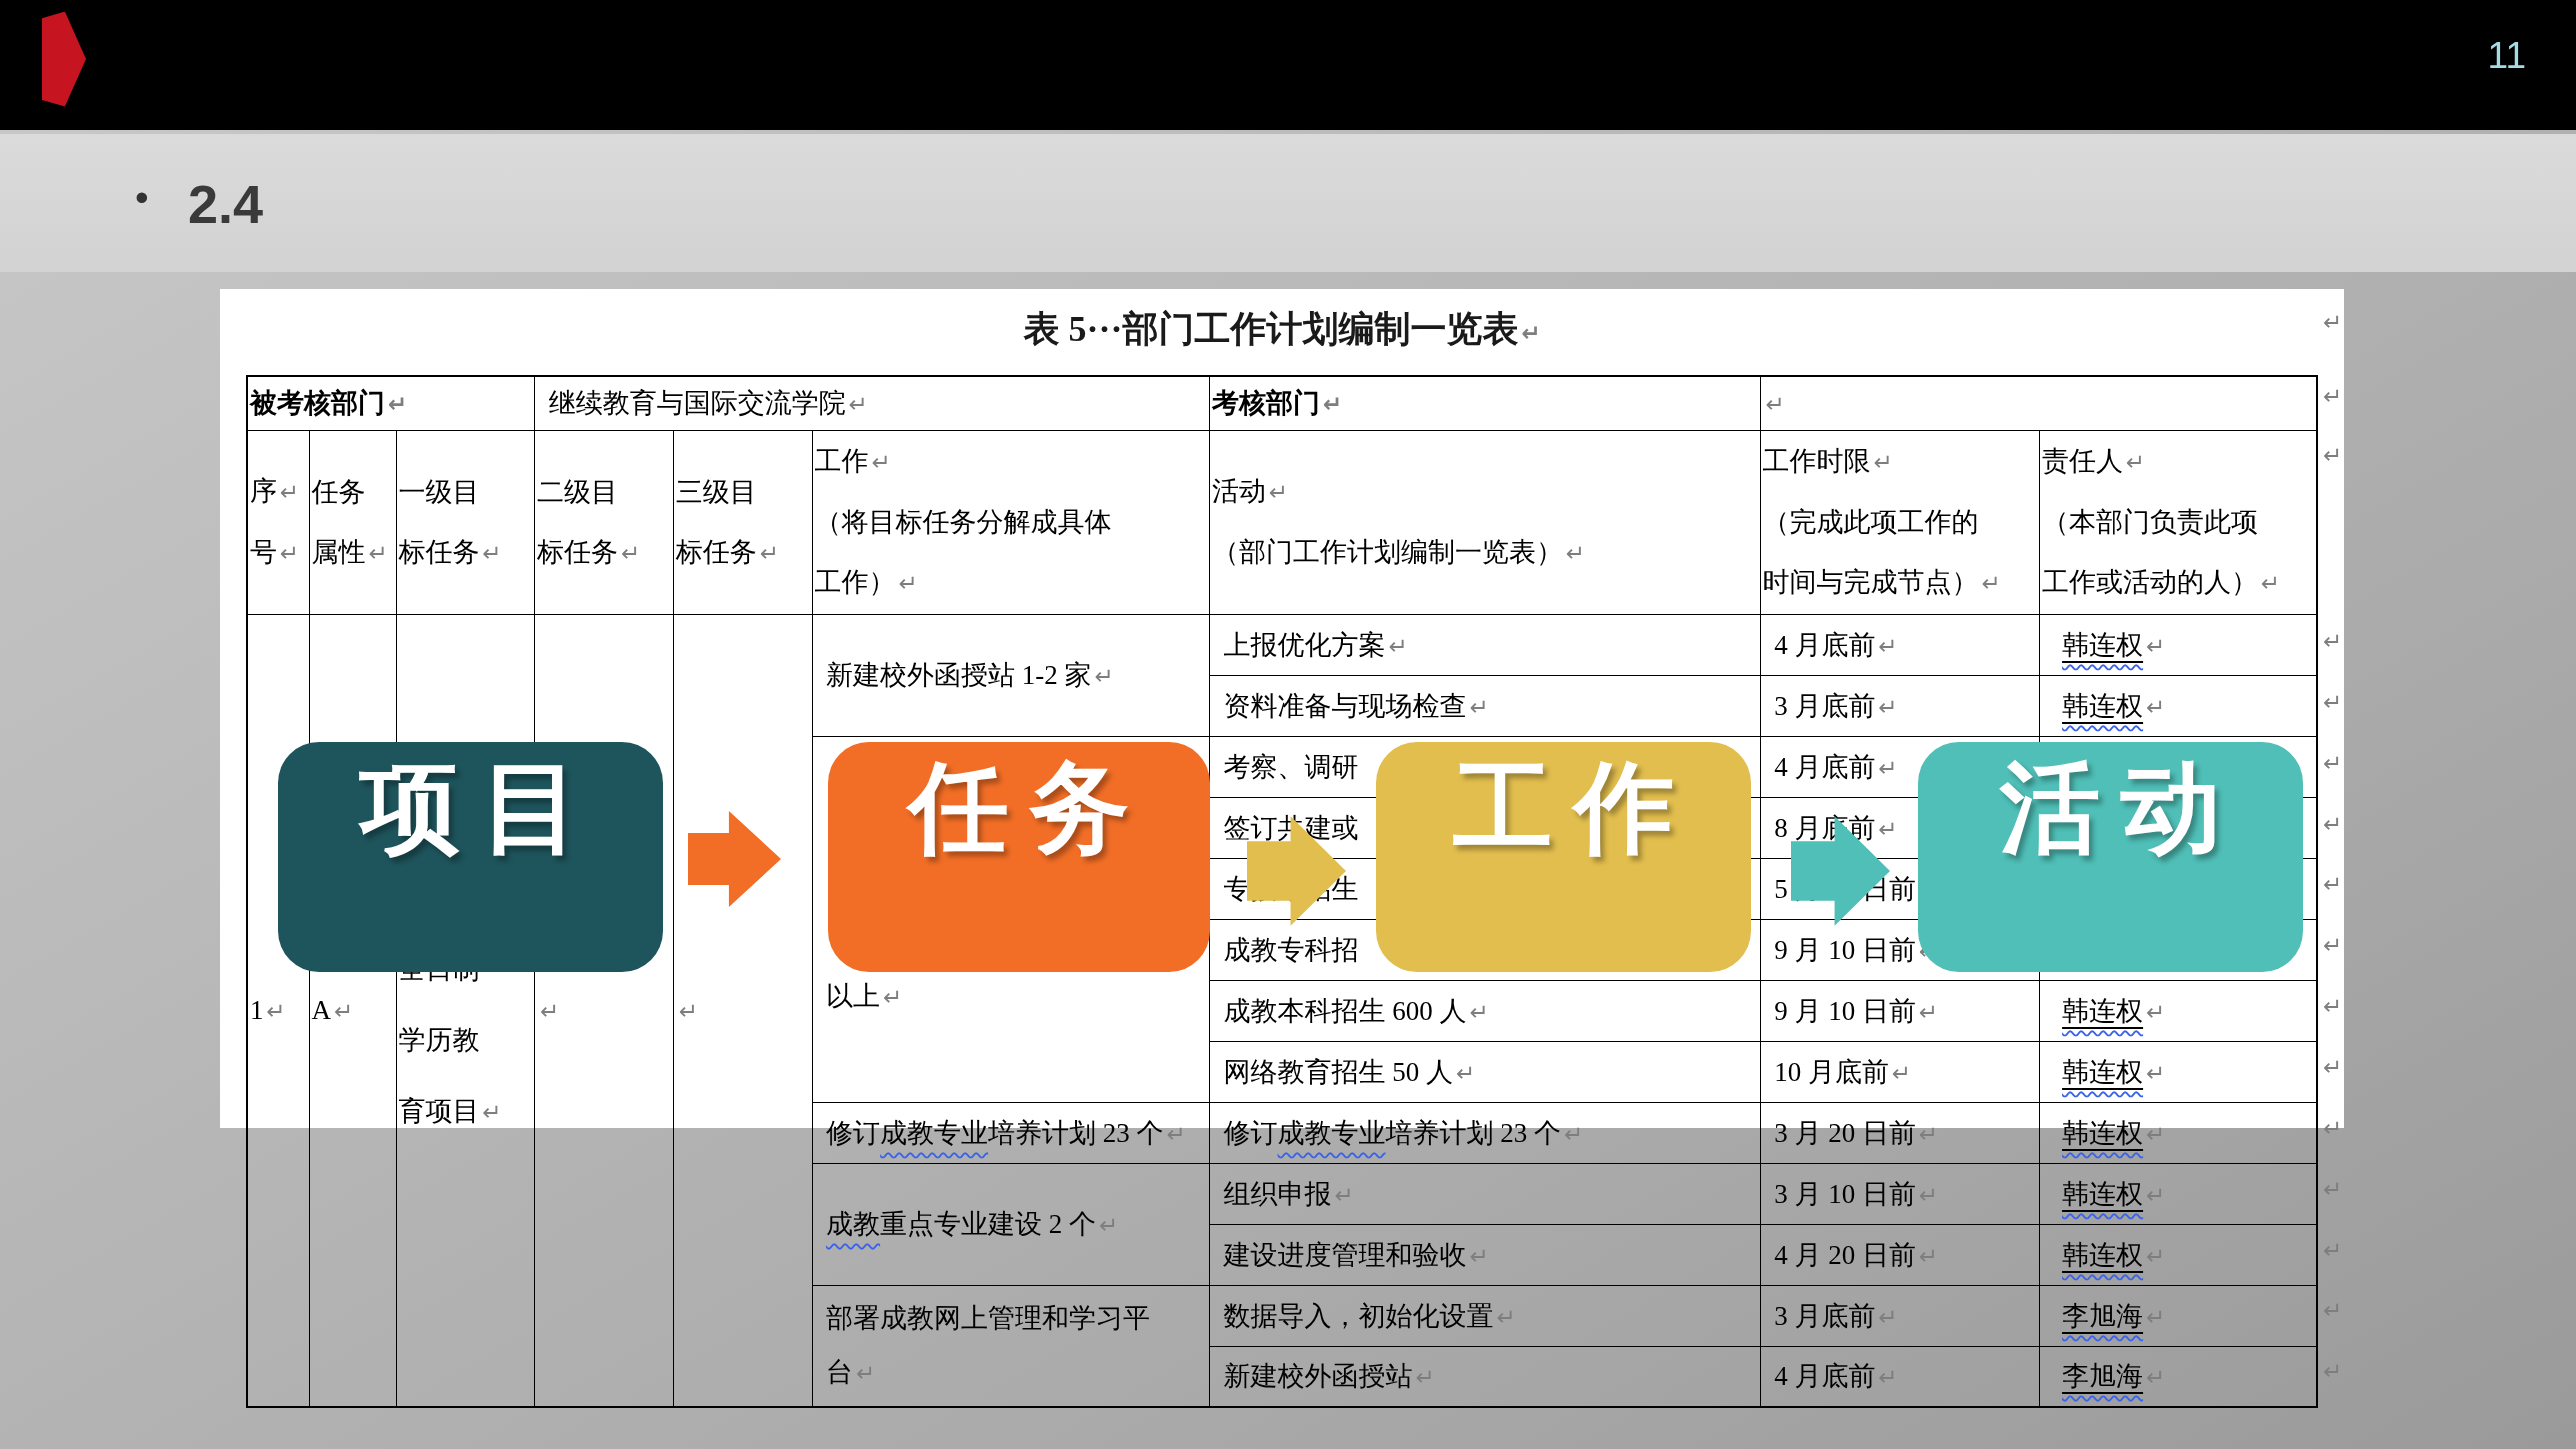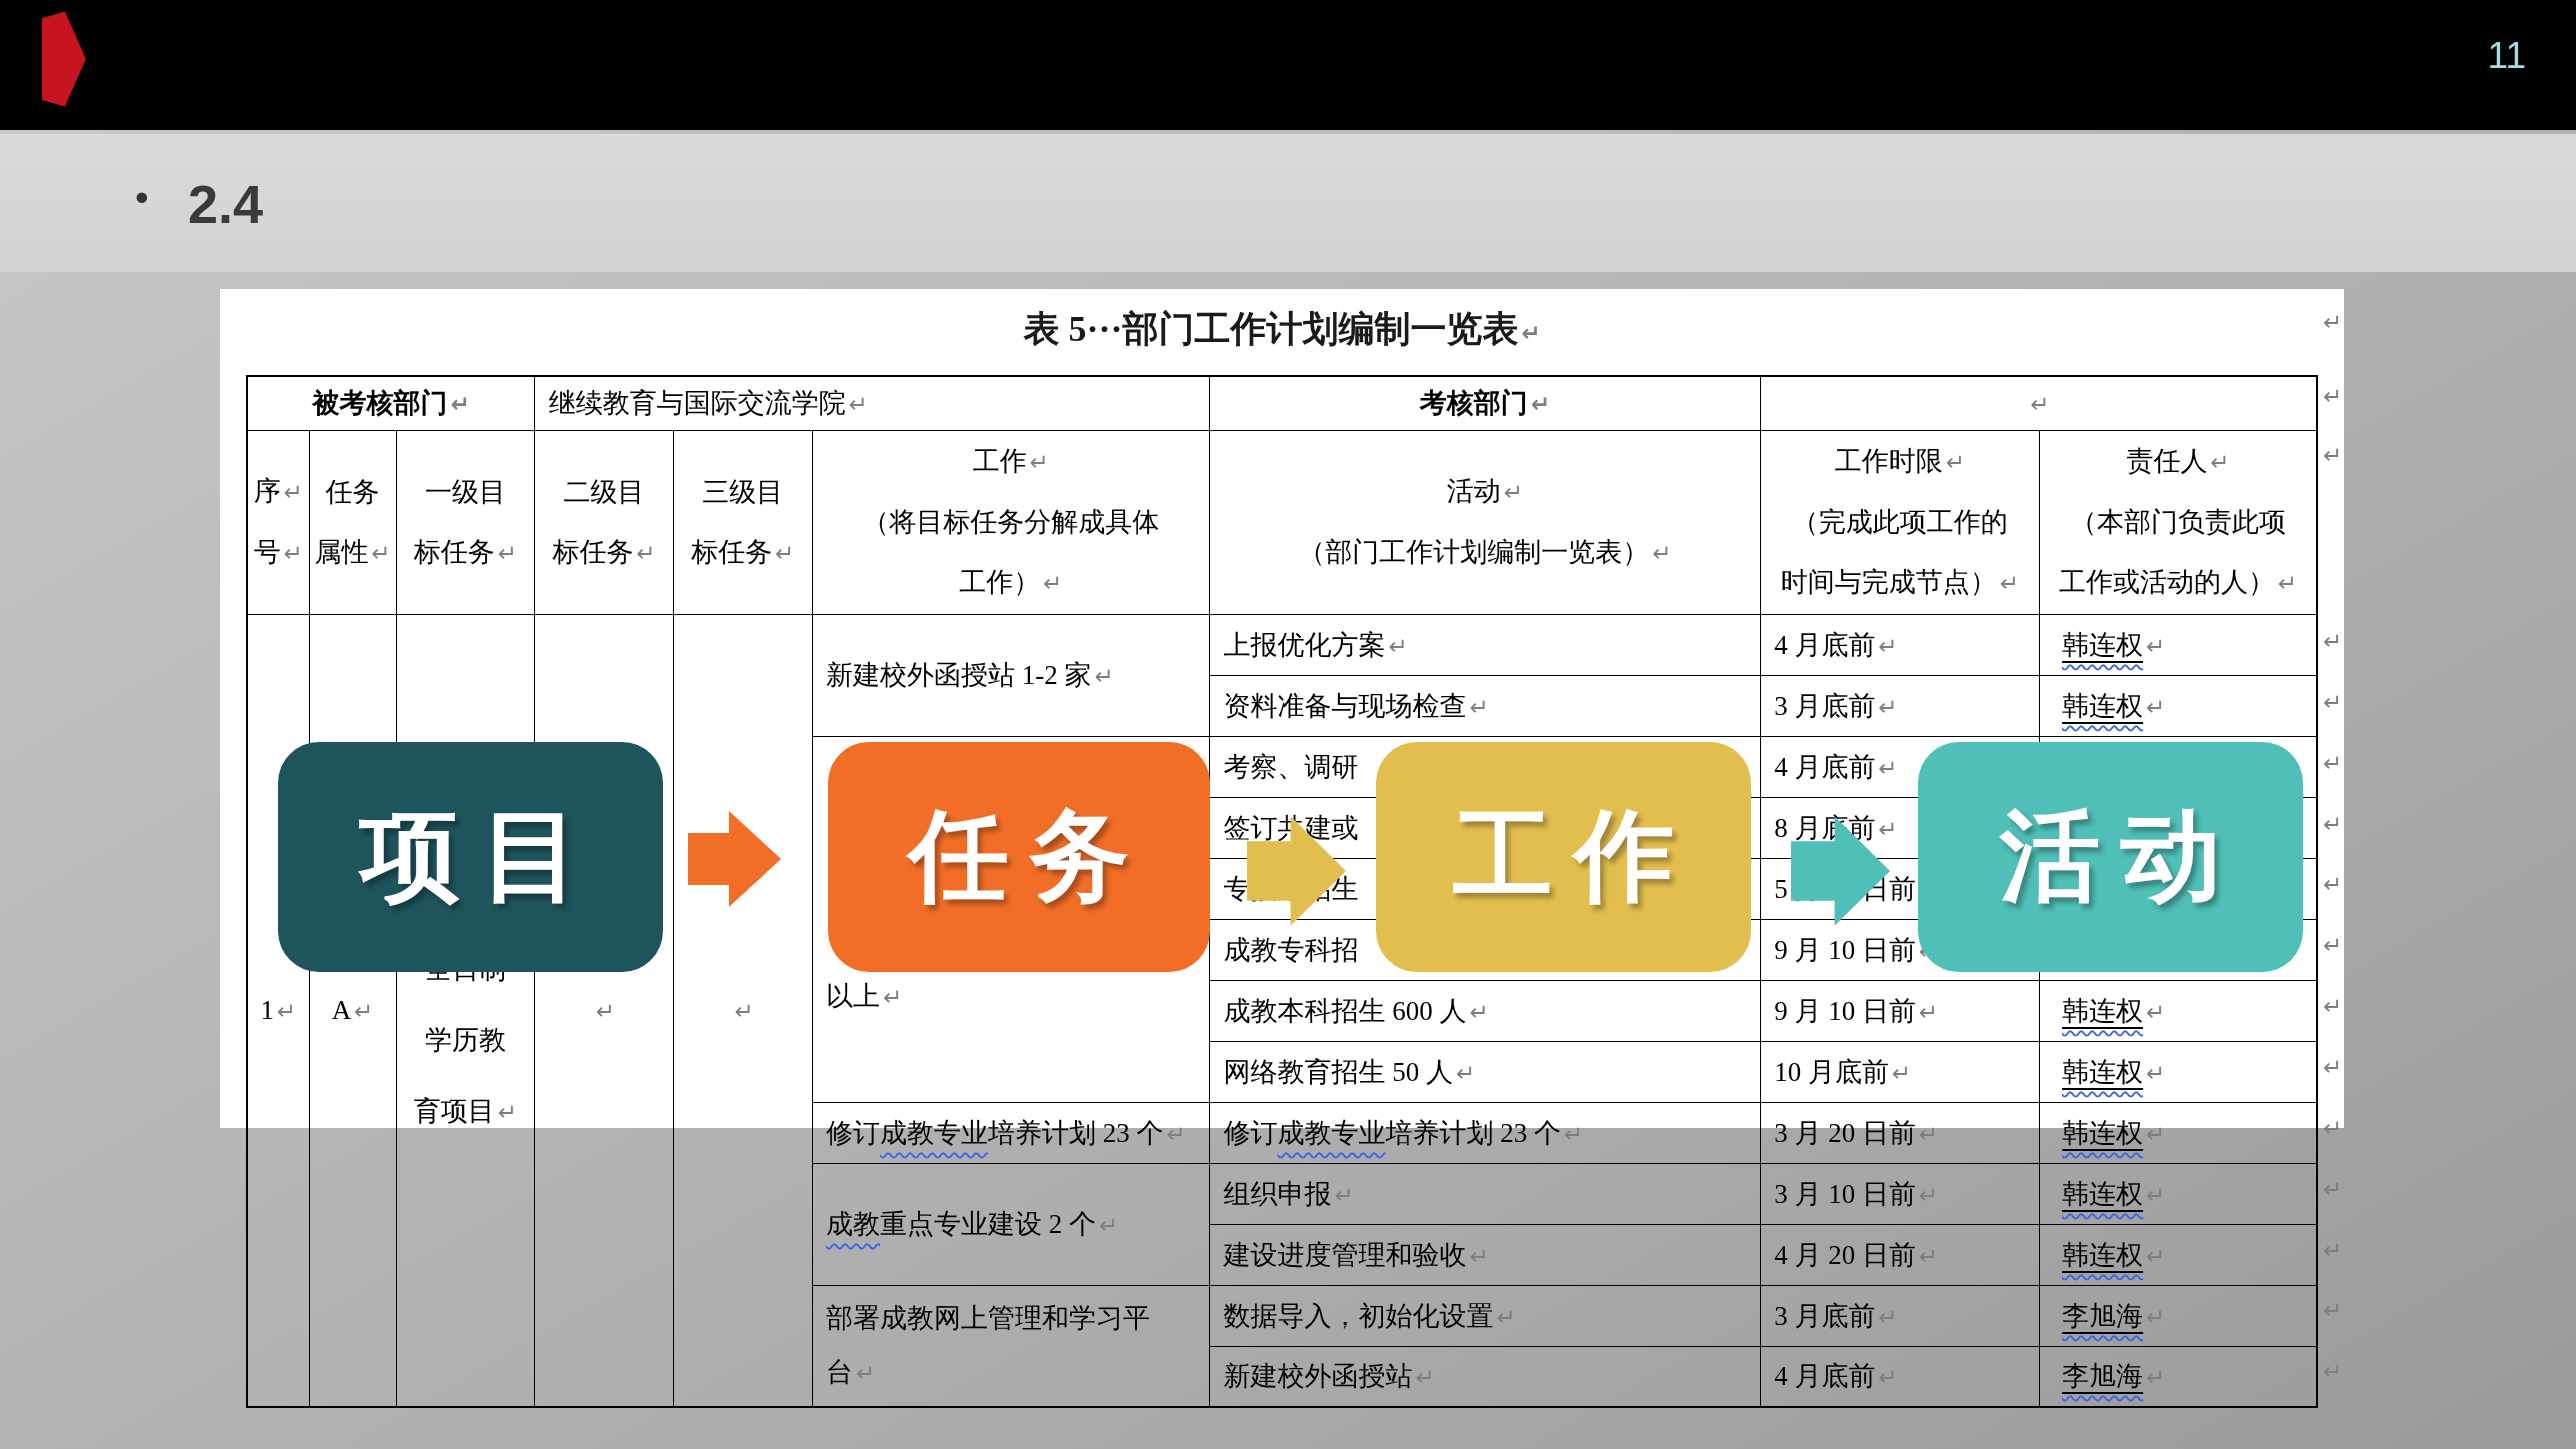--- a/index.html
+++ b/index.html
@@ -21,35 +21,35 @@
   .band .blabel{position:absolute;left:290px;top:27px;font-size:54px;font-weight:600;color:#3f3f3f;}
   
   .panel{position:absolute;left:220px;top:289px;width:2124px;height:839px;background:#ffffff;}
   .tbl-title{position:absolute;left:26px;top:15.5px;width:2072px;text-align:center;
              font-family:"Liberation Serif", serif;font-size:36px;font-weight:bold;color:#1a1a1a;}
   .doc-table{position:absolute;left:26px;top:86px;width:2072px;border-collapse:collapse;
              table-layout:fixed;border:2.9px solid #000;
              font-family:"Liberation Serif", serif;font-size:27px;color:#000;}
   .doc-table td{border:1.9px solid #000;padding:0 1.9px 0 1.9px;overflow:hidden;vertical-align:middle;}
   tr.h1{height:54px} tr.h2{height:184px} tr.dr{height:61px}
-  td.c{text-align:center} td.l{text-align:left;padding-left:13.5px;white-space:nowrap}
+  td.c{} td.l{text-align:left;padding-left:13.5px;white-space:nowrap}
   td.b{font-weight:bold}
   .hdr div{line-height:60px;white-space:nowrap}
   td.goal1{vertical-align:top;padding-top:319px;line-height:71px;}
   td.w2{vertical-align:top;padding-top:241px;}
   td.name{padding-left:22px;}
   .wrapnarrow{width:336px;white-space:normal;line-height:54px;}
   .pil{color:#7e7e7e;font-size:23px;margin-left:2.9px;font-family:"DejaVu Sans", sans-serif;}
   .rp{position:absolute;left:2100px;}
   .u{text-decoration:underline;text-decoration-color:#000;text-decoration-thickness:1.9px;text-underline-offset:6.8px;}
   .wv{text-decoration-line:underline;text-decoration-style:wavy;text-decoration-color:#3a63e8;
       text-decoration-thickness:1.9px;text-underline-offset:9.7px;}
   
   .wbs-box{position:absolute;top:742px;height:230px;border-radius:41px;
-           display:flex;align-items:center;justify-content:center;
+           display:flex;justify-content:center;
            color:#fff;font-size:100px;font-weight:bold;letter-spacing:21px;
            text-shadow:3.9px 4.8px 5.8px rgba(0,0,0,.30);}
   .wbs-box span{margin-left:21px;}
   .wbs-arrow{position:absolute;clip-path:polygon(0 24%,44% 24%,44% 2%,100% 50%,44% 98%,44% 76%,0 76%);}
 </style>
 </head>
 <body>
 
 <div class="slide">
 

